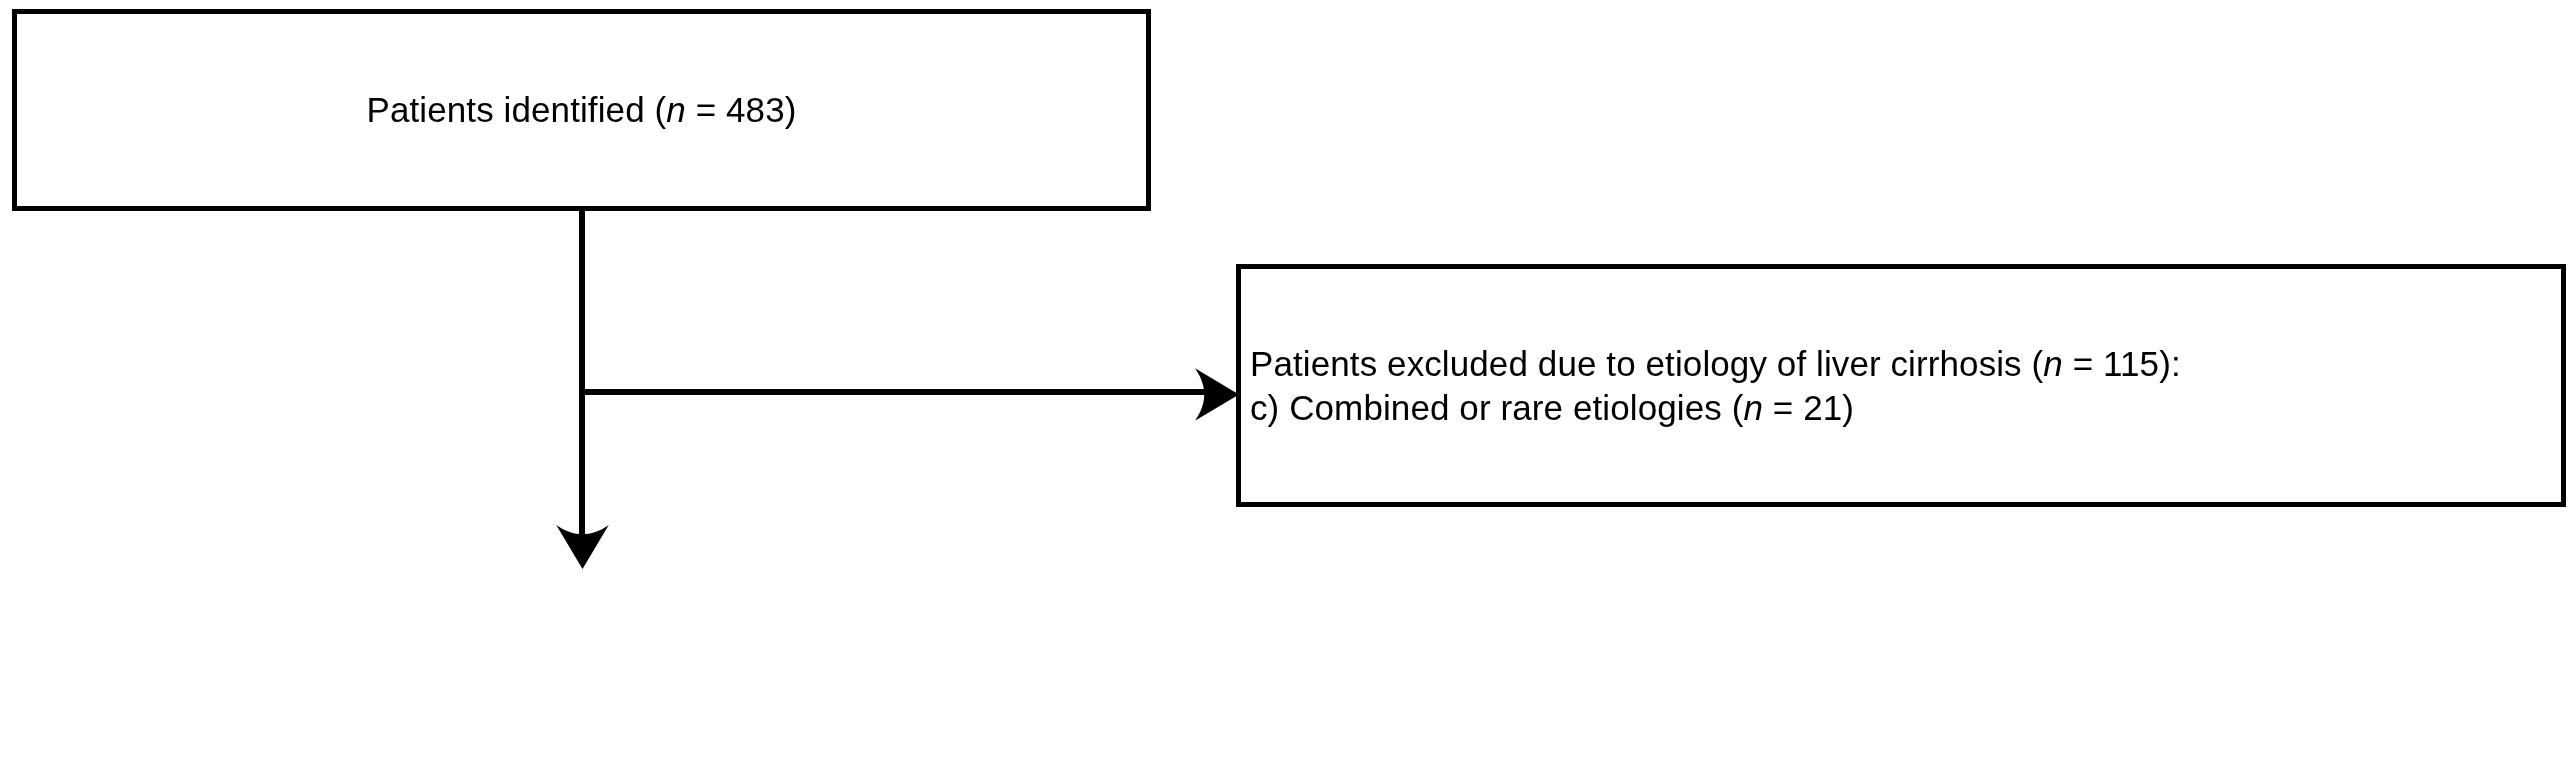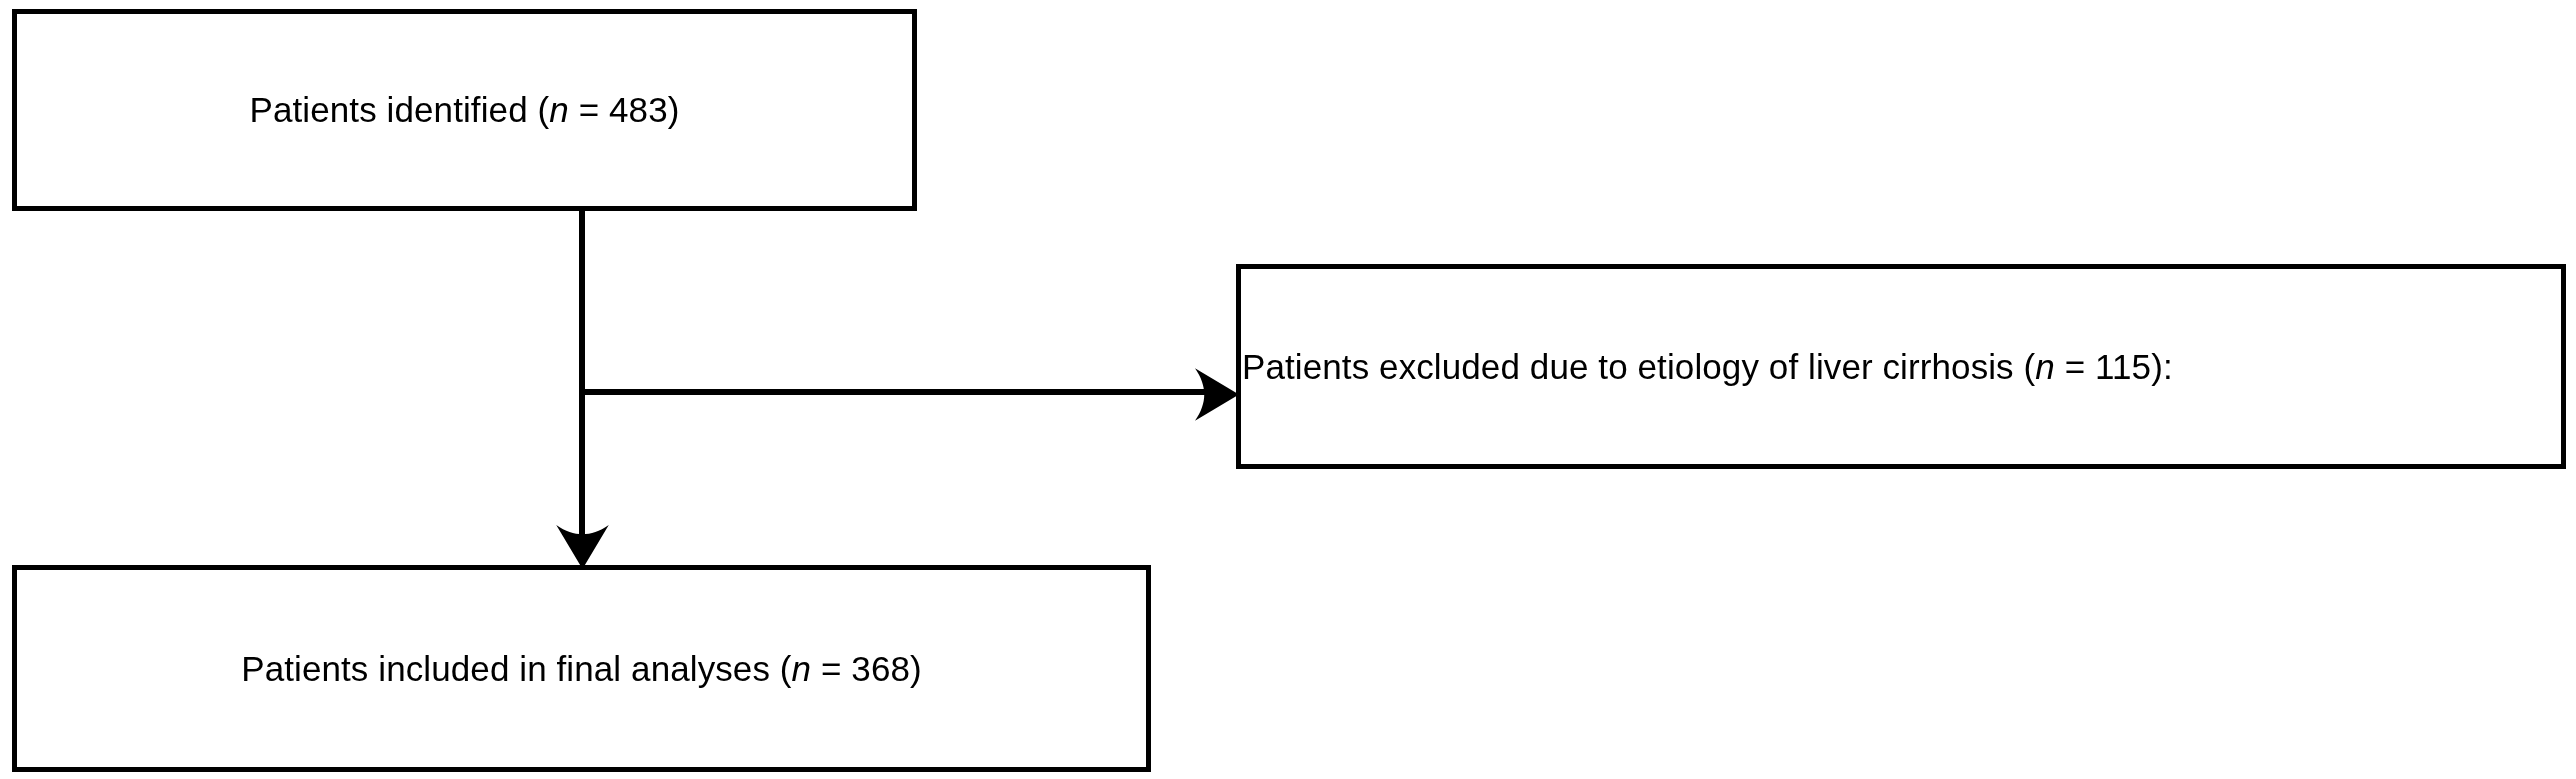--- a/index.html
+++ b/index.html
@@ -28,41 +28,41 @@
     border: 5.7px solid #000000;
     background: #ffffff;
     display: flex;
     flex-direction: column;
     justify-content: center;
   }
 
   .box-identified {
     left: 12px;
     top: 8.5px;
-    width: 905px;
+    width: 1139px;
     height: 202px;
     align-items: center;
   }
 
   .box-included {
     left: 12px;
     top: 565px;
     width: 1139px;
     height: 207px;
     align-items: center;
   }
 
   .box-excluded {
     left: 1236px;
     top: 264px;
     width: 1330px;
-    height: 205px;
+    height: 243px;
     align-items: flex-start;
     justify-content: center;
-    padding: 0 7px 0 1px;
+    padding: 0 7px 0 9px;
   }
 
   .box-line {
     font-size: 35px;
     line-height: 44px;
     white-space: nowrap;
     letter-spacing: 0.1px;
   }
 
   .box-excluded .box-line {
@@ -140,21 +140,19 @@
       <path d="M62 43 L0 6 C9 19 13 31 13 43 C13 55 9 67 0 80 Z" fill="#000000"></path>
     </svg>
   </div>
 
   <div class="flow-box box-excluded">
 
     <div class="box-line"><span>Patients excluded due to etiology of liver cirrhosis (</span><span class="mvar">n</span><span> = 115):</span></div>
 
 
 
+    <div class="box-line"><span>c)</span><span> Combined or rare etiologies (</span><span class="mvar">n</span><span> = 21)</span></div>
 
   </div>
 
-  <div class="flow-box box-included">
-    <div class="box-line"><span>Patients included in final analyses (</span><span class="mvar">n</span><span> = 368)</span></div>
-  </div>
 
 </div>
 
 
 </body></html>

